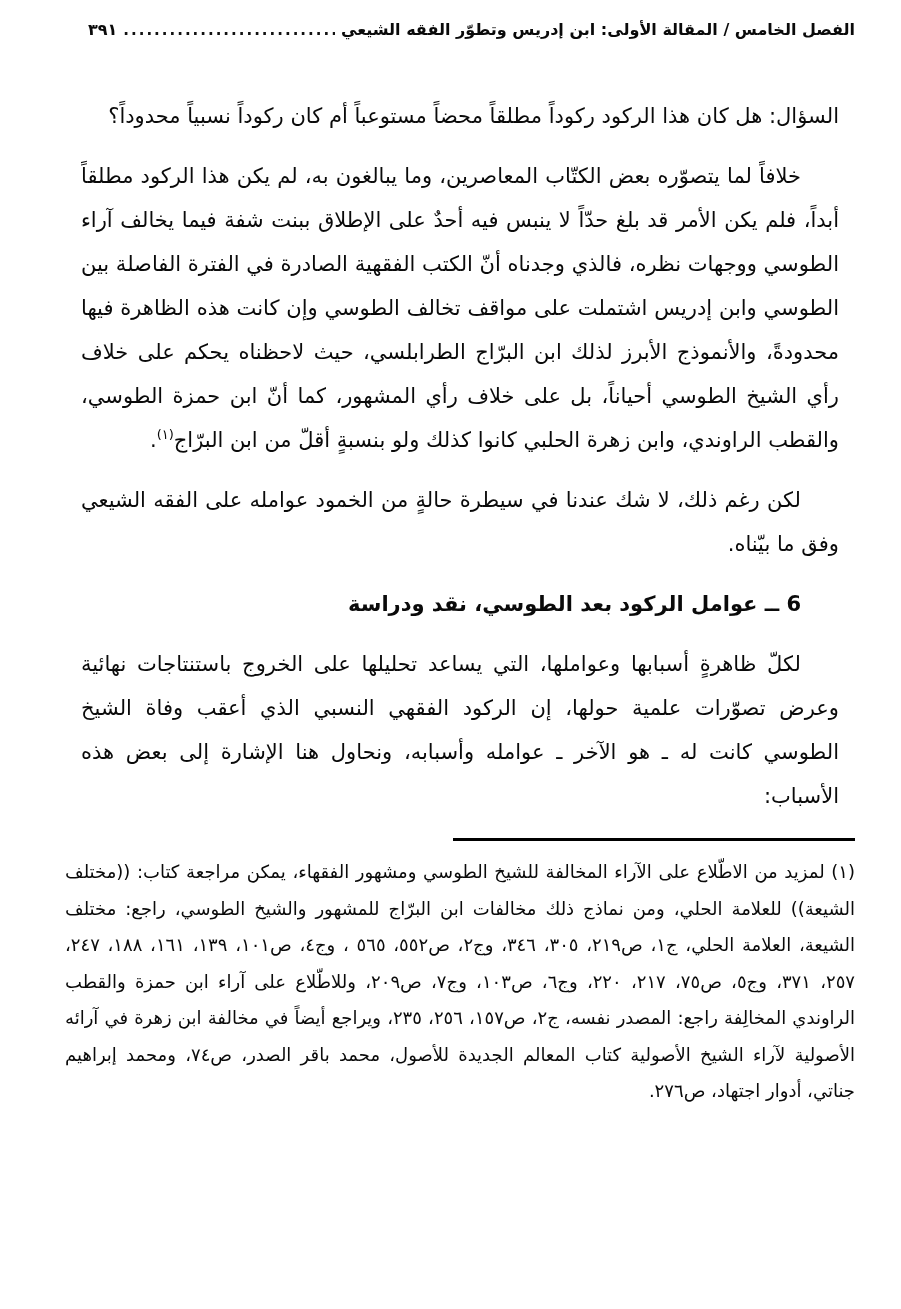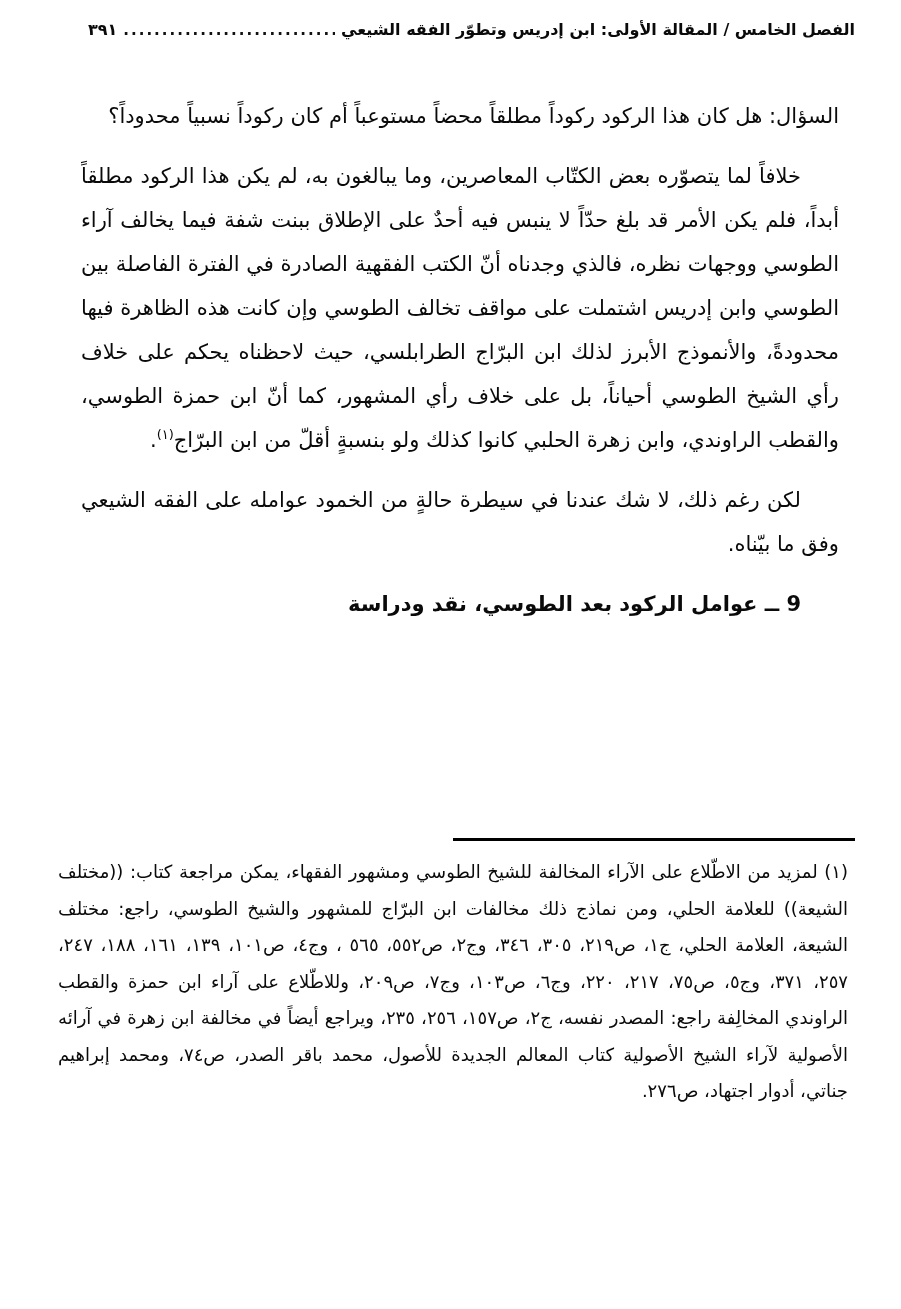--- a/index.html
+++ b/index.html
@@ -79,21 +79,21 @@
     position: absolute;
     top: 838px;
     right: 46px;
     width: 402px;
     height: 0;
     border-top: 3px solid #000;
   }
   .footnote {
     position: absolute;
     top: 854px;
-    right: 53px;
+    right: 46px;
     width: 790px;
     font-size: 18px;
     line-height: 36.5px;
     text-align: justify;
   }
 </style>
 </head>
 <body>
 
 <div class="page">
@@ -101,20 +101,21 @@
   <div class="running-header">
     <span class="title">الفصل الخامس / المقالة الأولى: ابن إدريس وتطوّر الفقه الشيعي</span>
     <span class="leader">........................................................................................................</span>
     <span class="pagenum">٣٩١</span>
   </div>
 
   <div class="body-text">
     <p class="no-indent">السؤال: هل كان هذا الركود ركوداً مطلقاً محضاً مستوعباً أم كان ركوداً نسبياً محدوداً؟</p>
     <p><span>خلافاً لما يتصوّره بعض الكتّاب المعاصرين، وما يبالغون به، لم يكن هذا الركود مطلقاً أبداً، فلم يكن الأمر قد بلغ حدّاً لا ينبس فيه أحدٌ على الإطلاق ببنت شفة فيما يخالف آراء الطوسي ووجهات نظره، فالذي وجدناه أنّ الكتب الفقهية الصادرة في الفترة الفاصلة بين الطوسي وابن إدريس اشتملت على مواقف تخالف الطوسي وإن كانت هذه الظاهرة فيها محدودةً، والأنموذج الأبرز لذلك ابن البرّاج الطرابلسي، حيث لاحظناه يحكم على خلاف رأي الشيخ الطوسي أحياناً، بل على خلاف رأي المشهور، كما أنّ ابن حمزة الطوسي، والقطب الراوندي، وابن زهرة الحلبي كانوا كذلك ولو بنسبةٍ أقلّ من ابن البرّاج</span><sup class="fn-marker">(١)</sup><span>.</span></p>
     <p>لكن رغم ذلك، لا شك عندنا في سيطرة حالةٍ من الخمود عوامله على الفقه الشيعي وفق ما بيّناه.</p>
-    <p class="section-heading">9 ــ عوامل الركود بعد الطوسي، نقد ودراسة</p>
+    <p class="section-heading">6 ــ عوامل الركود بعد الطوسي، نقد ودراسة</p>
+    <p>لكلّ ظاهرةٍ أسبابها وعواملها، التي يساعد تحليلها على الخروج باستنتاجات نهائية وعرض تصوّرات علمية حولها، إن الركود الفقهي النسبي الذي أعقب وفاة الشيخ الطوسي كانت له ـ هو الآخر ـ عوامله وأسبابه، ونحاول هنا الإشارة إلى بعض هذه الأسباب:</p>
   </div>
 
   <div class="footnote-rule"></div>
 
   <div class="footnote">(١) لمزيد من الاطّلاع على الآراء المخالفة للشيخ الطوسي ومشهور الفقهاء، يمكن مراجعة كتاب: ((مختلف الشيعة)) للعلامة الحلي، ومن نماذج ذلك مخالفات ابن البرّاج للمشهور والشيخ الطوسي، راجع: مختلف الشيعة، العلامة الحلي، ج١، ص٢١٩، ٣٠٥، ٣٤٦، وج٢، ص٥٥٢، ٥٦٥ ، وج٤، ص١٠١، ١٣٩، ١٦١، ١٨٨، ٢٤٧، ٢٥٧، ٣٧١، وج٥، ص٧٥، ٢١٧، ٢٢٠، وج٦، ص١٠٣، وج٧، ص٢٠٩، وللاطّلاع على آراء ابن حمزة والقطب الراوندي المخالِفة راجع: المصدر نفسه، ج٢، ص١٥٧، ٢٥٦، ٢٣٥، ويراجع أيضاً في مخالفة ابن زهرة في آرائه الأصولية لآراء الشيخ الأصولية كتاب المعالم الجديدة للأصول، محمد باقر الصدر، ص٧٤، ومحمد إبراهيم جناتي، أدوار اجتهاد، ص٢٧٦.</div>
 
 </div>
 
 </body></html>

